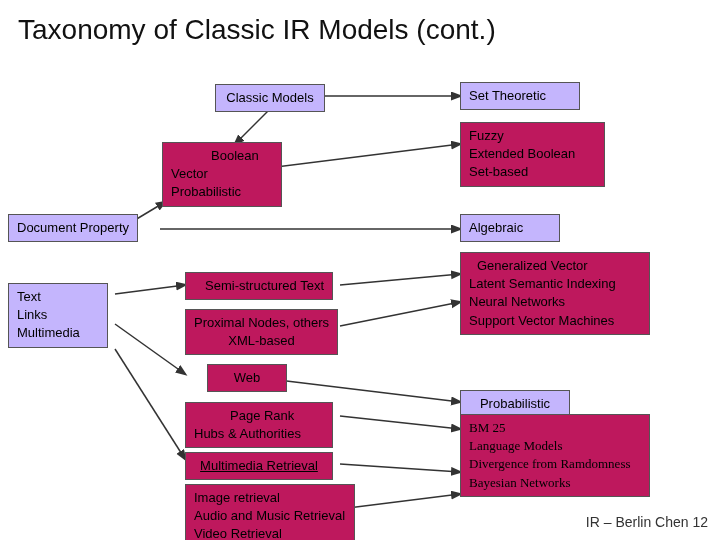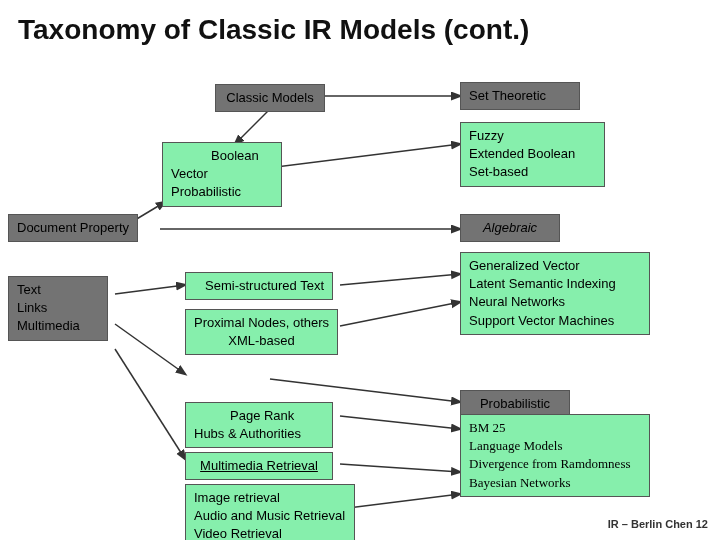--- a/index.html
+++ b/index.html
@@ -8,21 +8,21 @@
       height: 540px;
       background: #fff;
       font-family: Arial, sans-serif;
       font-size: 13px;
       overflow: hidden;
       position: relative;
     }
 
     .page-title {
       font-size: 28px;
-      font-weight: bold;
+      font-weight: normal;
       padding: 14px 18px 8px 18px;
       color: #111;
     }
 
     .diagram-area {
       position: relative;
       width: 720px;
       height: 480px;
     }
 
@@ -30,38 +30,37 @@
     .arrows-svg {
       position: absolute;
       top: 0; left: 0;
       width: 100%; height: 100%;
       pointer-events: none;
     }
 
     .box {
       position: absolute;
       border: 1.5px solid #555;
-      background: #86efac;
+      background: #be185d;
       padding: 4px 8px;
       font-size: 13px;
       line-height: 1.4;
     }
 
     .box-white {
-      background: #737373;
+      background: #c4b5fd;
       border: 1.5px solid #555;
     }
 
     .footer-text {
       position: absolute;
       bottom: 4px;
       right: 12px;
-      font-size: 11px;
+      font-size: 14px;
       color: #333;
-      font-weight: bold;
     }
   </style>
 </head>
 <body>
 
 <div class="page-title">Taxonomy of Classic IR Models (cont.)</div>
 
 <div class="diagram-area">
 
   <svg class="arrows-svg">
@@ -118,46 +117,49 @@
   <div class="box" style="left:460px; top:68px; min-width:145px;">
     <span style="white-space:pre-line;">Fuzzy
 Extended Boolean
 Set-based</span>
   </div>
 
   <div class="box box-white" style="left:8px; top:160px; min-width:130px; text-align:left;">
     <span>Document Property</span>
   </div>
 
-  <div class="box box-white" style="left:460px; top:160px; min-width:100px; text-align:center;font-style:italic;">
+  <div class="box box-white" style="left:460px; top:160px; min-width:100px; ">
     <span>Algebraic</span>
   </div>
 
-  <div class="box box-white" style="left:8px; top:222px; min-width:100px;">
+  <div class="box box-white" style="left:8px; top:229px; min-width:100px;">
     <span style="white-space:pre-line;">Text
 Links
 Multimedia</span>
   </div>
 
   <div class="box" style="left:185px; top:218px; min-width:148px; text-align:right;">
     <span>Semi-structured Text</span>
   </div>
 
   <div class="box" style="left:460px; top:198px; min-width:190px;">
-    <span style="white-space:pre-line;">Generalized Vector
+    <span style="white-space:pre-line;margin-left:8px;">Generalized Vector
 Latent Semantic Indexing
 Neural Networks
 Support Vector Machines</span>
   </div>
 
   <div class="box" style="left:185px; top:255px; min-width:148px;text-align:center;">
     <span style="white-space:pre-line;">Proximal Nodes, others
 XML-based</span>
   </div>
 
+  <div class="box" style="left:207px; top:310px; min-width:80px; text-align:center;">
+    <span>Web</span>
+  </div>
 
   <div class="box box-white" style="left:460px; top:336px; min-width:110px; text-align:center;">
     <span>Probabilistic</span>
   </div>
 
   <div class="box" style="left:185px; top:348px; min-width:148px;">
     <span style="white-space:pre-line;margin-left:36px;">Page Rank
 Hubs &amp; Authorities</span>
   </div>
 

